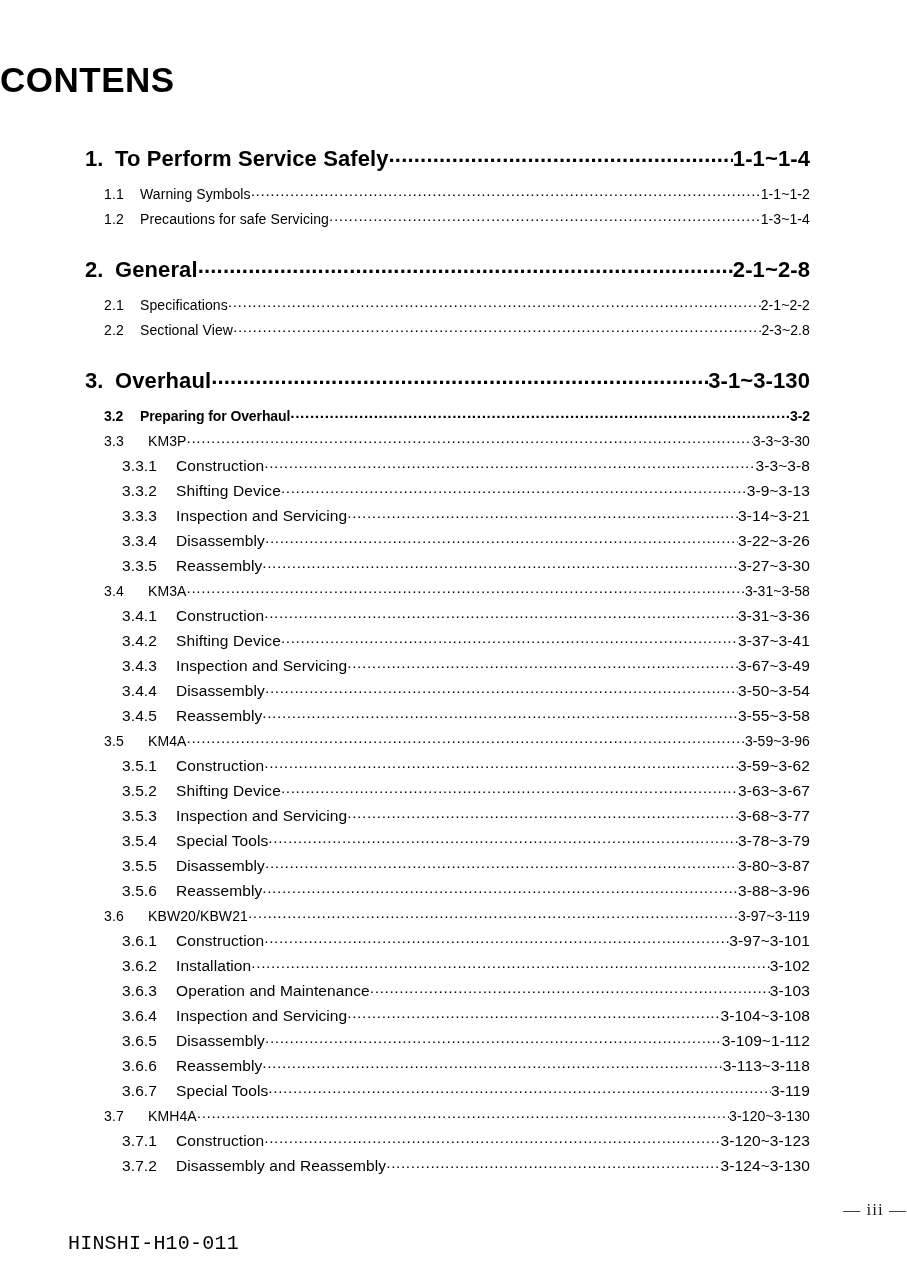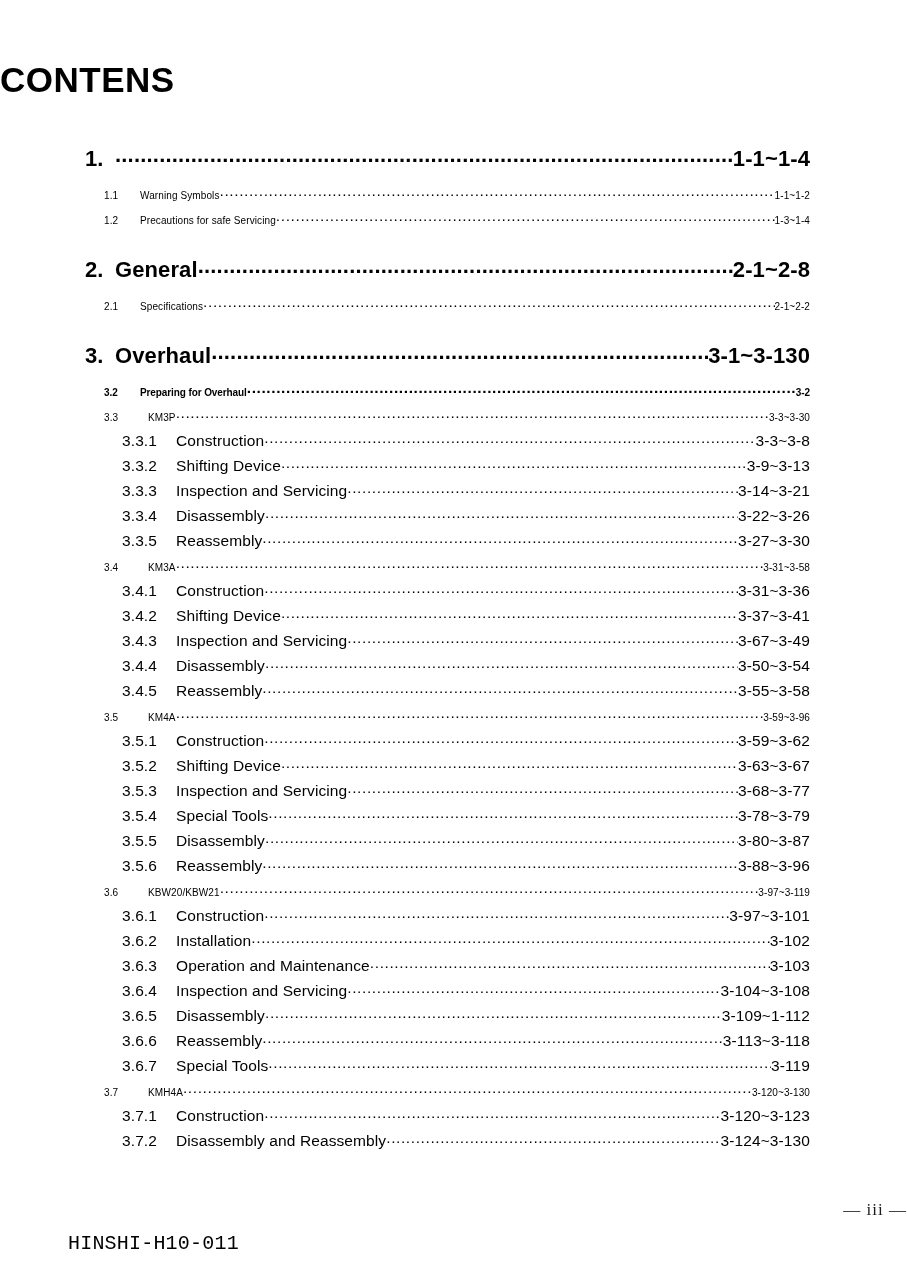--- a/index.html
+++ b/index.html
@@ -87,21 +87,21 @@
     margin-top: 0;
     height: 33px;
     letter-spacing: 0.1px;
   }
   .lv1 .num { width: 30px; }
   .lv1 .leader { font-size: 22px; }
   .lv1 .leader::after { letter-spacing: 0.2px; }
 
   
   .lv2 {
-    font-size: 10px;
+    font-size: 14px;
     font-weight: normal;
     padding-left: 104px;
     height: 25px;
     letter-spacing: 0.1px;
   }
   .lv2 .num { width: 36px; }
   .lv2 .leader { font-size: 15.5px; }
 
   
   .lv2.wide .num { width: 44px; }
@@ -149,20 +149,21 @@
 </head>
 <body>
 
 <div class="page">
 
   <div class="doc-title">CONTENS</div>
 
   <div class="toc" id="toc-root">
       <div class="entry lv1 gap-after">
         <span class="num">1.</span>
+        <span class="label">To Perform Service Safely</span>
         <span class="leader"></span>
         <span class="pages">1-1~1-4</span>
       </div>
       <div class="entry lv2">
         <span class="num">1.1</span>
         <span class="label">Warning Symbols</span>
         <span class="leader"></span>
         <span class="pages">1-1~1-2</span>
       </div>
       <div class="entry lv2">
@@ -176,20 +177,26 @@
         <span class="label">General</span>
         <span class="leader"></span>
         <span class="pages">2-1~2-8</span>
       </div>
       <div class="entry lv2">
         <span class="num">2.1</span>
         <span class="label">Specifications</span>
         <span class="leader"></span>
         <span class="pages">2-1~2-2</span>
       </div>
+      <div class="entry lv2">
+        <span class="num">2.2</span>
+        <span class="label">Sectional View</span>
+        <span class="leader"></span>
+        <span class="pages">2-3~2.8</span>
+      </div>
       <div class="entry lv1 gap-before gap-after">
         <span class="num">3.</span>
         <span class="label">Overhaul</span>
         <span class="leader"></span>
         <span class="pages">3-1~3-130</span>
       </div>
       <div class="entry lv2 heavy">
         <span class="num">3.2</span>
         <span class="label">Preparing for Overhaul</span>
         <span class="leader"></span>

